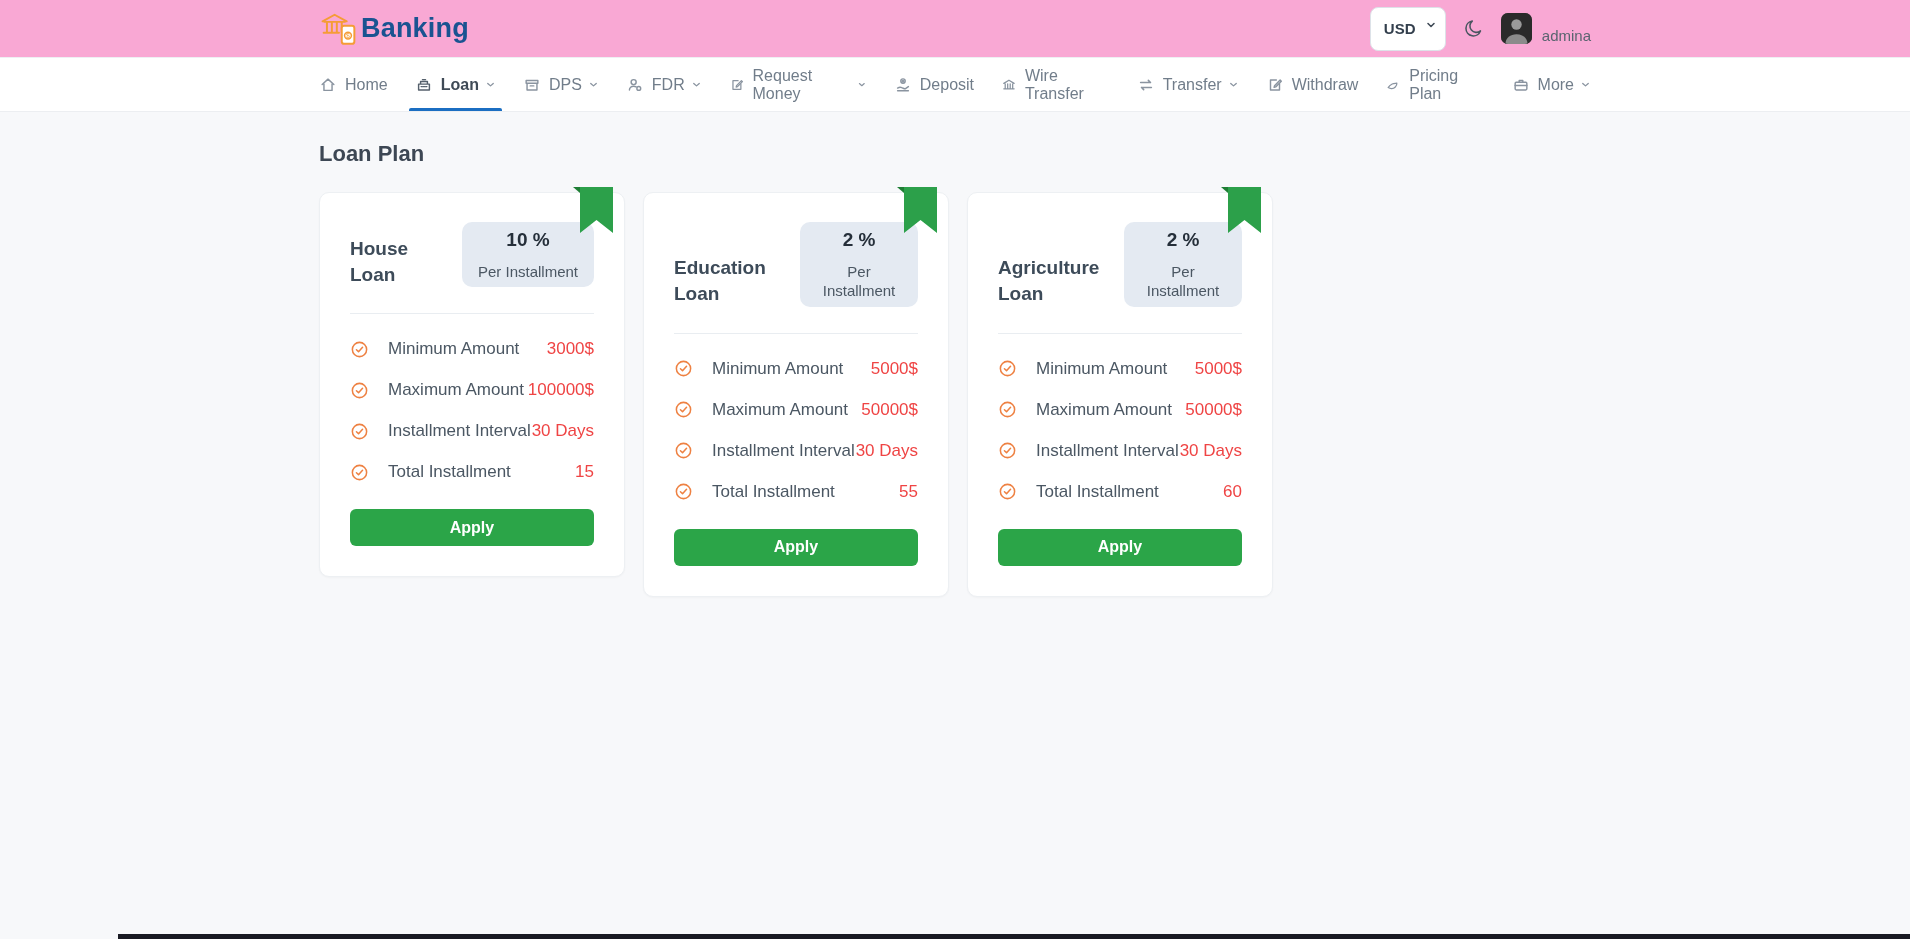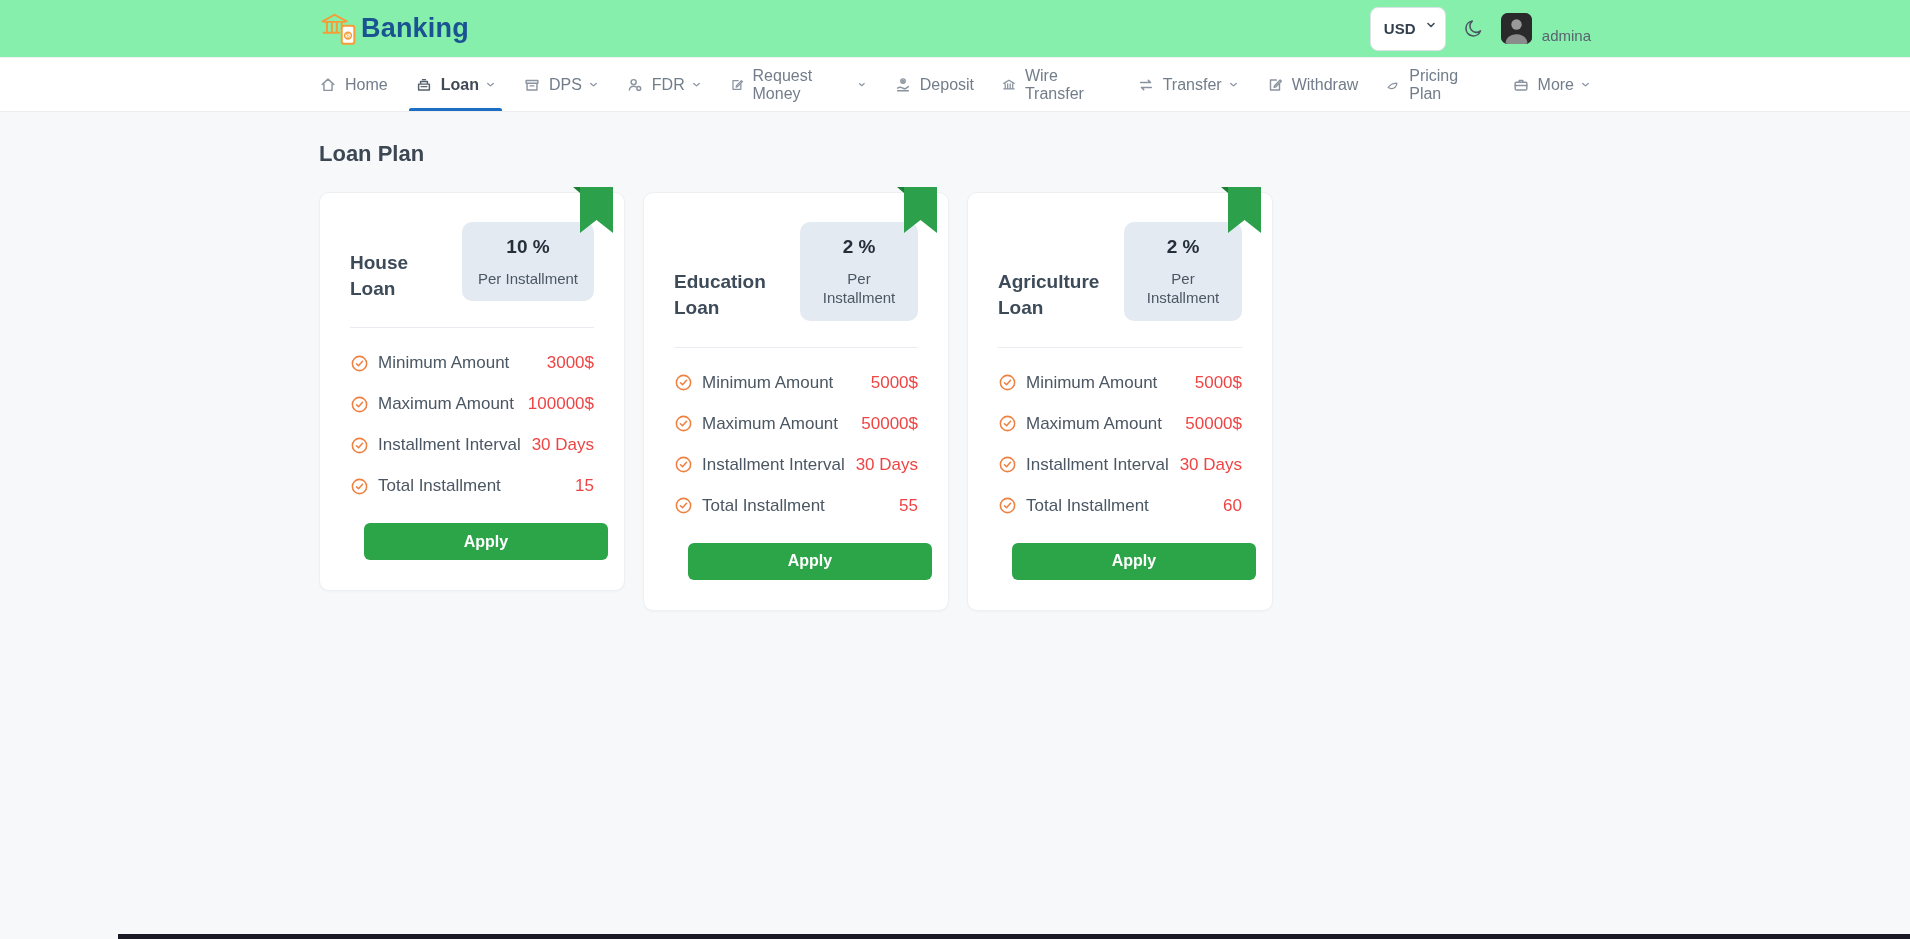--- a/index.html
+++ b/index.html
@@ -9,21 +9,21 @@
   }
   *{margin:0;padding:0;box-sizing:border-box;}
   body{
     width:1910px;height:939px;position:relative;overflow:hidden;
     background:#f7f8fa;font-family:"Liberation Sans",sans-serif;color:#2b3440;
   }
   [data-interactable="true"]{cursor:pointer;}
   .container{width:1272px;margin:0 auto;}
 
   
-  .topbar{background:#86efac;border-bottom:1px solid #eef0f3;height:58px;}
+  .topbar{background:#f9a8d4;border-bottom:1px solid #eef0f3;height:58px;}
   .topbar .container{display:flex;align-items:center;justify-content:space-between;height:100%;}
   .brand{display:flex;align-items:center;gap:2px;}
   .brand-text{font-size:27px;font-weight:700;color:var(--brand-blue,#1a5391);letter-spacing:.2px;}
   .top-right{display:flex;align-items:center;gap:17px;}
   .currency-wrap{position:relative;}
   .currency{
     appearance:none;-webkit-appearance:none;border:1px solid #dde2e8;border-radius:8px;
     height:44px;width:76px;padding:0 26px 0 13px;font-size:15px;font-weight:600;color:#333f4d;
     background:#fff;font-family:"Liberation Sans",sans-serif;
   }
@@ -58,36 +58,35 @@
     background:var(--ribbon-green,#2ca04a);
     clip-path:polygon(0 0,100% 0,100% 100%,50% 72%,0 100%);
   }
   .ribbon-fold{
     position:absolute;top:-6px;right:44px;width:0;height:0;
     border-bottom:6px solid transparent;border-right:7px solid var(--ribbon-fold-green,#1e7e34);
   }
   .card-head{display:flex;align-items:flex-end;justify-content:space-between;gap:14px;}
   .plan-name{font-size:19px;font-weight:700;color:#3d4b59;line-height:1.35;}
   .rate-badge{
-    background:var(--badge-bg,#e4eaf2);border-radius:10px;padding:13px 16px;text-align:center;
+    background:var(--badge-bg,#e4eaf2);border-radius:10px;padding:6px 16px;text-align:center;
     min-width:118px;flex:none;
   }
   .rate{font-size:19px;font-weight:700;color:#252f3a;line-height:1.25;}
   .rate-caption{font-size:15px;color:#4b5763;line-height:1.3;margin-top:10px;white-space:pre-line;}
   .divider{border:none;border-top:1px solid #e9edf1;margin:26px 0 25px;}
   .feat-row{display:flex;align-items:center;justify-content:space-between;margin-bottom:21px;}
-  .feat-left{display:flex;align-items:center;gap:9px;}
+  .feat-left{display:flex;align-items:center;gap:19px;}
   .feat-label{font-size:17px;color:#4b5763;}
   .feat-value{font-size:17px;color:#ef4444;}
   .check-ic{color:var(--check-orange,#ee8142);flex:none;}
   .apply-btn{
     display:block;width:100%;height:37px;margin-top:27px;border:none;border-radius:6px;
     background:var(--accent-green,#2ba548);color:#fff;font-size:16px;font-weight:700;
     font-family:"Liberation Sans",sans-serif;
-    margin-left:14px;
   }
   .footer-edge{position:absolute;left:118px;right:0;bottom:0;height:5px;background:#191a23;}
 </style>
 </head>
 <body>
 
 <header class="topbar" data-interactable="false">
   <div class="container">
     <div class="brand" data-interactable="true">
       <svg width="40" height="34" viewBox="0 0 36 31" fill="none" data-interactable="false">

